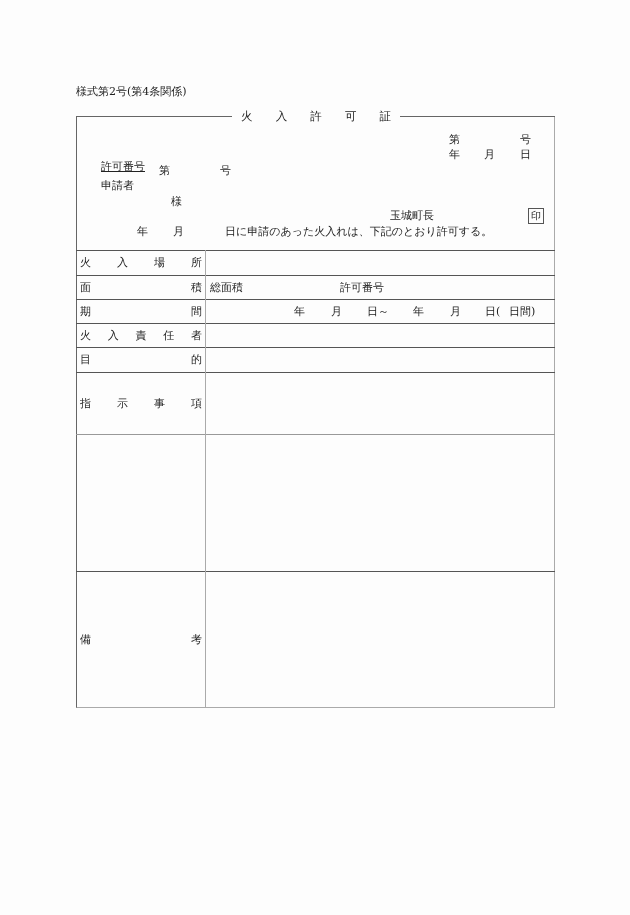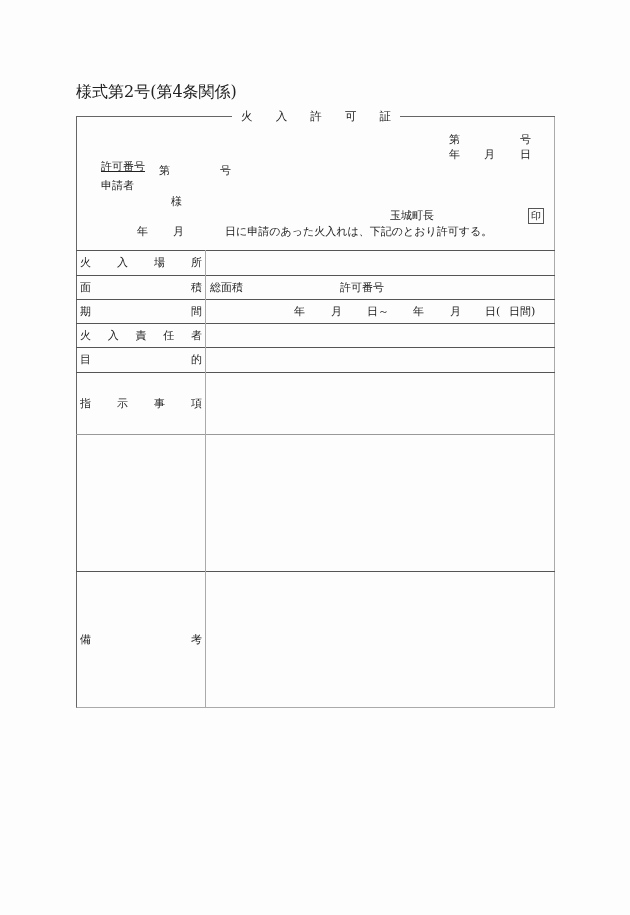--- a/index.html
+++ b/index.html
@@ -11,21 +11,21 @@
       width: 630px;
       height: 915px;
       position: relative;
       font-family: "DejaVu Serif", "Liberation Serif", serif;
       color: #222;
       font-size: 11px;
       overflow: hidden;
     }
     .abs { position: absolute; white-space: nowrap; line-height: 13px; }
 
-    .form-label { left: 76px; top: 85px; font-size: 16px; }
+    .form-label { left: 76px; top: 85px; font-size: 11px; }
 
     
     .frame {
       position: absolute;
       left: 76px; top: 116px;
       width: 479px; height: 592px;
       border-left: 1.5px solid #666;
       border-right: 1.5px solid #aaa;
       border-bottom: 1.5px solid #aaa;
       box-sizing: border-box;

